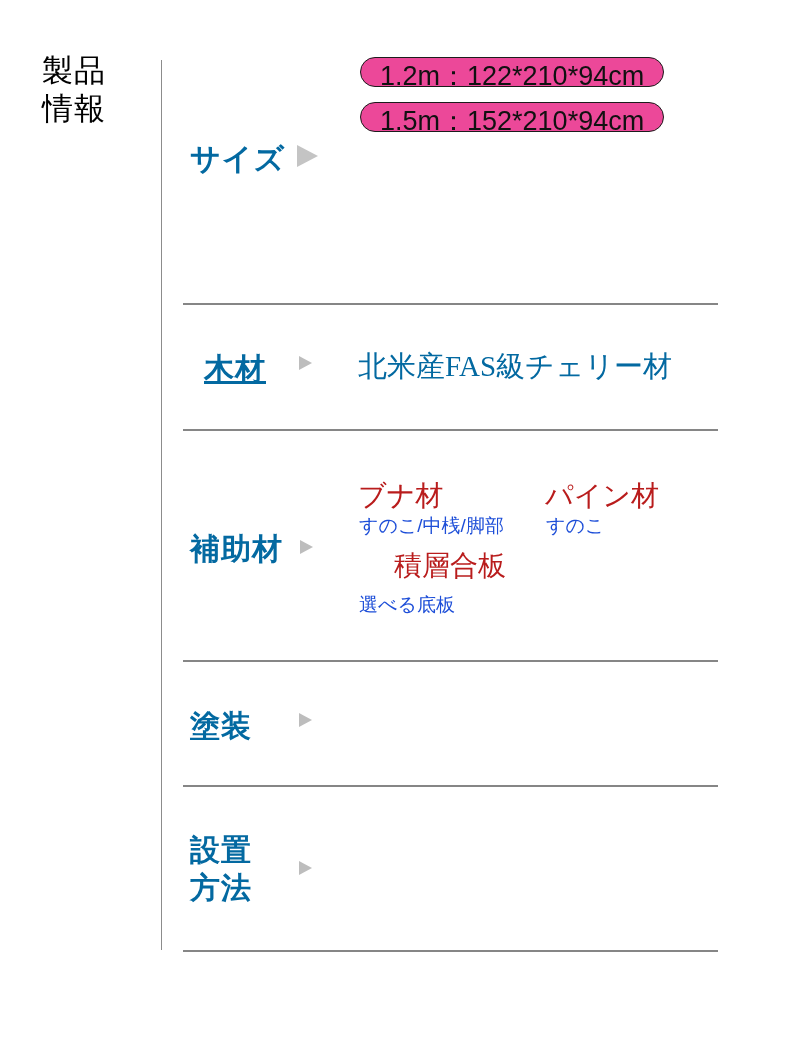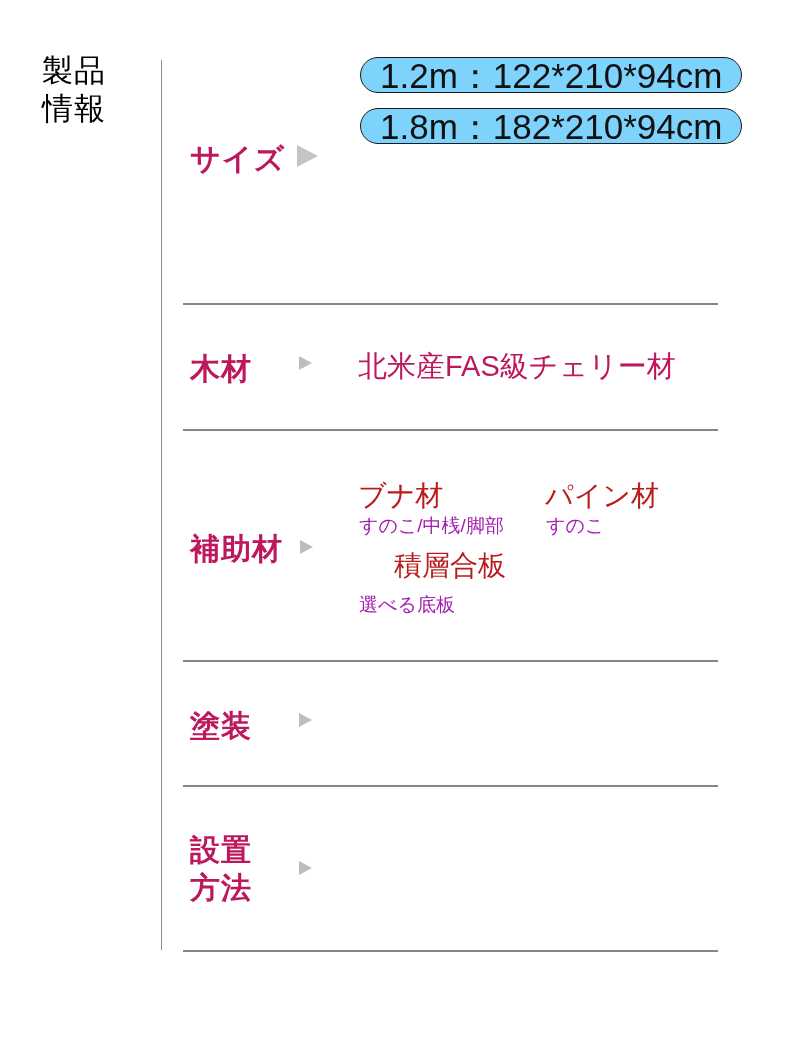--- a/index.html
+++ b/index.html
@@ -20,60 +20,60 @@
   }
   
   .vline{
     left:161px;top:60px;width:1px;height:890px;background:#8c8c8c;
   }
   
   .divider{left:183px;width:535px;height:2px;background:#868686;}
   .d1{top:303px;}.d2{top:429px;}.d3{top:660px;}.d4{top:785px;}.d5{top:950px;}
   
   .row-label{
-    font-size:30px;font-weight:700;color:#be185d;letter-spacing:1px;line-height:38px;
+    font-size:30px;font-weight:700;color:#0369a1;letter-spacing:1px;line-height:38px;
   }
   .lbl-size{left:190px;top:140px;}
-  .lbl-wood{left:190px;top:350px;}
+  .lbl-wood{left:204px;top:350px;text-decoration:underline;}
   .lbl-aux{left:190px;top:530px;}
   .lbl-coat{left:190px;top:707px;}
   .lbl-install{left:190px;top:831px;}
   
   .tri{width:0;height:0;border-style:solid;border-color:transparent;}
   .tri-big{
     left:297px;top:145px;
     border-width:11px 0 11px 21px;border-left-color:#c4c4c4;
   }
   .tri-small{border-width:7px 0 7px 13px;border-left-color:#bdbdbd;}
   .tri-wood{left:299px;top:356px;}
   .tri-aux{left:300px;top:540px;}
   .tri-coat{left:299px;top:713px;}
   .tri-install{left:299px;top:861px;}
   
   .pills{left:360px;top:57px;display:flex;flex-direction:column;align-items:flex-start;}
   .pill{
     display:inline-block;
     box-sizing:border-box;
-    height:36px;line-height:36px;
+    height:30px;line-height:36px;
     margin-bottom:15px;
     padding:0 19px;
     border:1.5px solid #1c1c1c;
     border-radius:20px;
-    font-size:35px;color:#111;
+    font-size:27px;color:#111;
     white-space:nowrap;
-    background:#7dd3fc;
+    background:#ec4899;
   }
   
-  .value{font-size:29px;color:#be185d;line-height:34px;white-space:nowrap;}
+  .value{font-size:29px;color:#0369a1;line-height:34px;white-space:nowrap;font-family:Liberation Serif, serif;}
   .val-wood{left:358px;top:349px;}
   .val-coat{left:358px;top:706px;}
   .val-install{left:358px;top:854px;font-size:28px;}
   
   .mat-name{font-size:28px;color:#b91c1c;white-space:nowrap;}
-  .mat-usage{font-size:19px;color:#a21caf;white-space:nowrap;text-align:center;}
+  .mat-usage{font-size:19px;color:#1d4ed8;white-space:nowrap;text-align:center;}
   .m1n{left:358px;top:477px;}
   .m1u{left:359px;top:513px;}
   .m2n{left:545px;top:477px;}
   .m2u{left:546px;top:513px;}
   .m3n{left:358px;top:547px;margin-left:36px;}
   .m3u{left:359px;top:592px;}
 </style>
 </head>
 <body>
 
@@ -83,21 +83,21 @@
     <div>製品</div>
     <div>情報</div>
   </div>
 
   <div class="abs vline"></div>
 
   <div class="abs row-label lbl-size">サイズ</div>
   <div class="abs tri tri-big"></div>
   <div class="abs pills">
     <span class="pill">1.2m：122*210*94cm</span>
-    <span class="pill">1.8m：182*210*94cm</span>
+    <span class="pill">1.5m：152*210*94cm</span>
   </div>
 
   <div class="abs divider d1"></div>
 
   <div class="abs row-label lbl-wood">木材</div>
   <div class="abs tri tri-small tri-wood"></div>
   <div class="abs value val-wood">北米産FAS級チェリー材</div>
 
   <div class="abs divider d2"></div>
 

